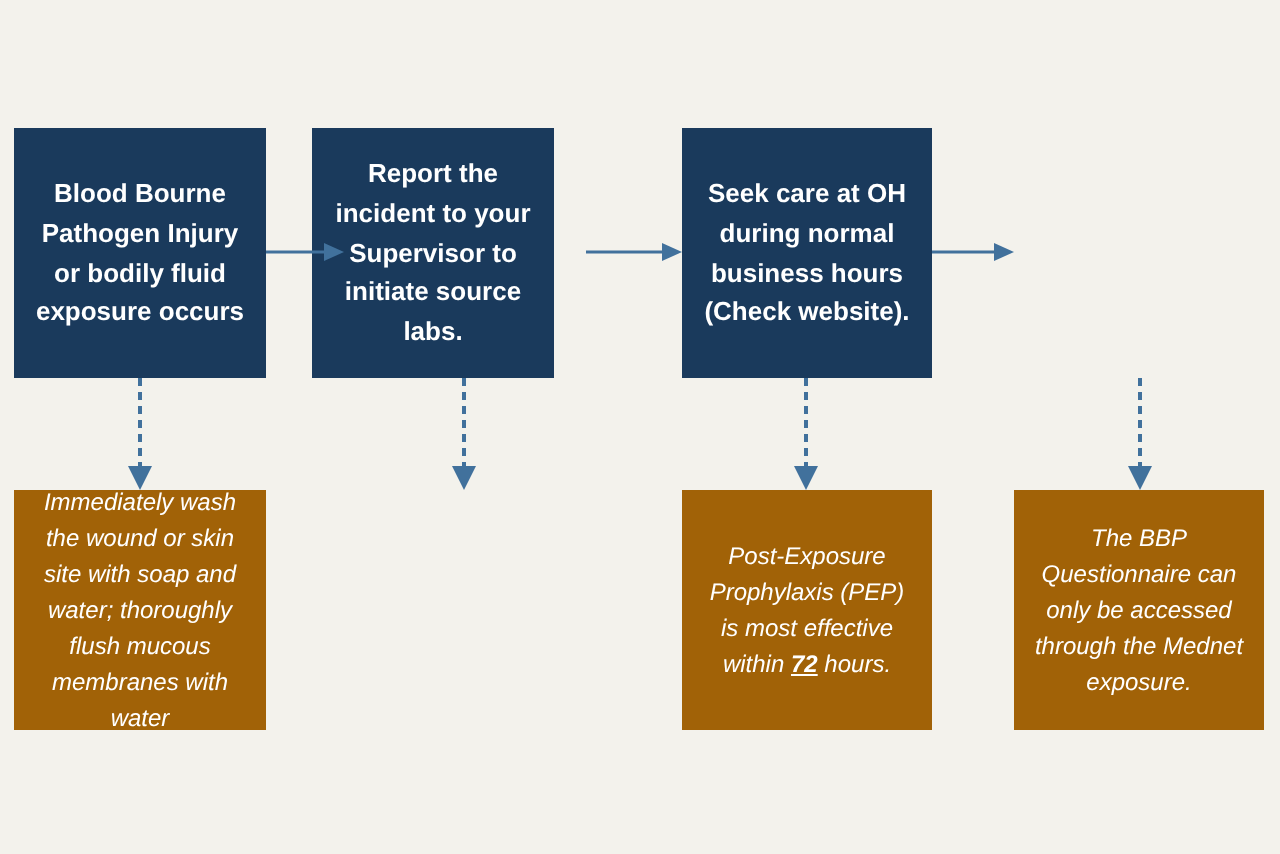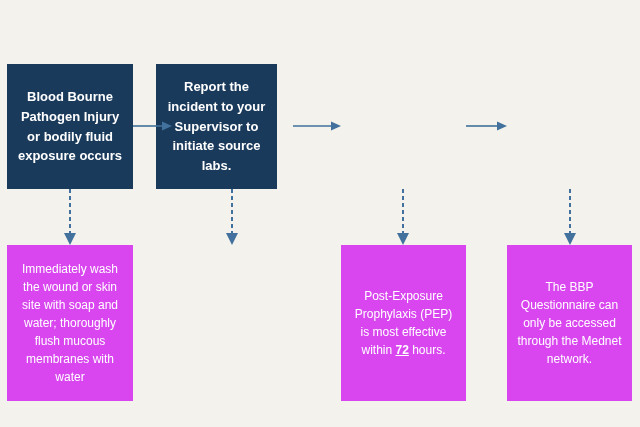--- a/index.html
+++ b/index.html
@@ -30,23 +30,24 @@
     padding: 4px 6px;
   }
   .box-top p {
     font-size: 13px;
     font-weight: 700;
     line-height: 1.52;
   }
 
   .box-bottom {
     top: 245px;
-    height: 156px;
-    background: #d946ef;
+    height: 120px;
+    background: #a16207;
     padding: 6px 9px;
+    font-style: italic;
   }
   .box-bottom p {
     font-size: 12px;
     font-weight: 400;
     line-height: 1.5;
   }
 
   .col1 { left: 7px;   width: 126px; }
   .col2 { left: 156px; width: 121px; }
   .col3 { left: 341px; width: 125px; }
@@ -67,20 +68,23 @@
 </head>
 <body>
 
 <div class="canvas">
 
   <div class="box box-top col1">
     <p>Blood Bourne Pathogen Injury or bodily fluid exposure occurs</p>
   </div>
   <div class="box box-top col2">
     <p>Report the incident to your Supervisor to initiate source labs.</p>
+  </div>
+  <div class="box box-top col3">
+    <p>Seek care at OH during normal business hours (Check website).</p>
   </div>
 
   <svg class="arrow arrow-right-1" width="39" height="14" viewBox="0 0 39 14">
     <line x1="0" y1="7" x2="30" y2="7" stroke="#41719c" stroke-width="1.6"></line>
     <polygon points="29,2.5 39,7 29,11.5" fill="#41719c"></polygon>
   </svg>
   <svg class="arrow arrow-right-2" width="48" height="14" viewBox="0 0 48 14">
     <line x1="0" y1="7" x2="39" y2="7" stroke="#41719c" stroke-width="1.6"></line>
     <polygon points="38,2.5 48,7 38,11.5" fill="#41719c"></polygon>
   </svg>
@@ -106,16 +110,16 @@
     <polygon points="2,44 14,44 8,56" fill="#41719c"></polygon>
   </svg>
 
   <div class="box box-bottom col1">
     <p>Immediately wash the wound or skin site with soap and water; thoroughly flush mucous membranes with water</p>
   </div>
   <div class="box box-bottom col3">
     <p><span>Post-Exposure Prophylaxis (PEP) is most effective within </span><span class="hl">72</span><span> hours.</span></p>
   </div>
   <div class="box box-bottom col4">
-    <p>The BBP Questionnaire can only be accessed through the Mednet network.</p>
+    <p>The BBP Questionnaire can only be accessed through the Mednet exposure.</p>
   </div>
 
 </div>
 
 </body></html>

